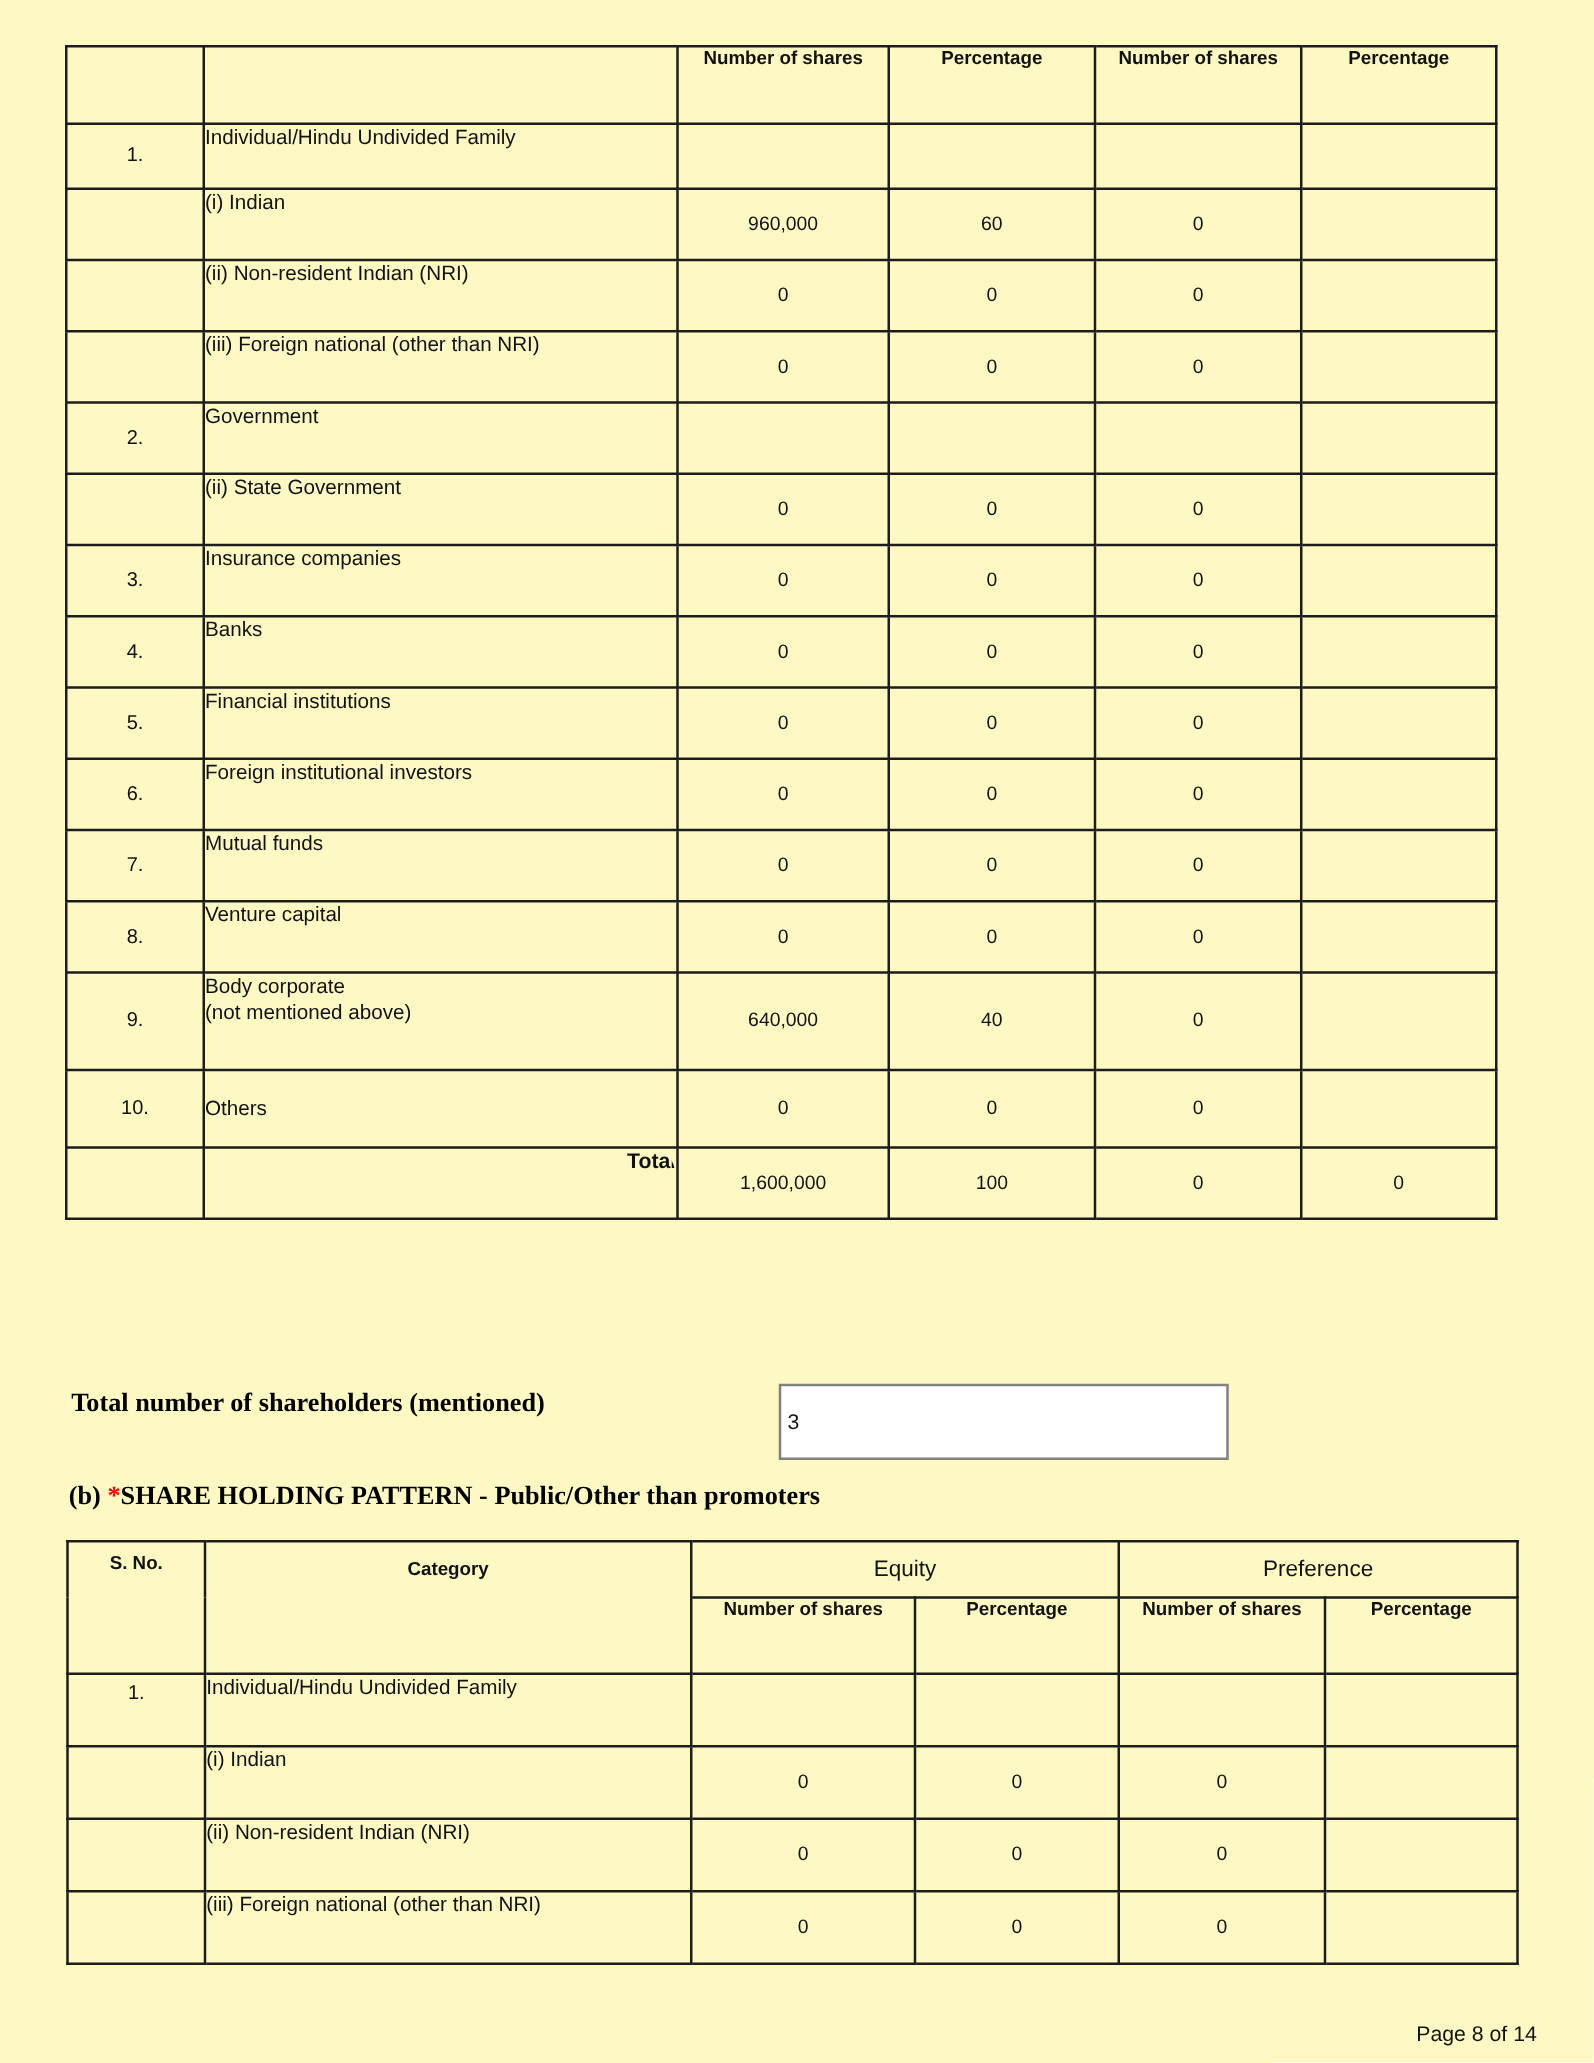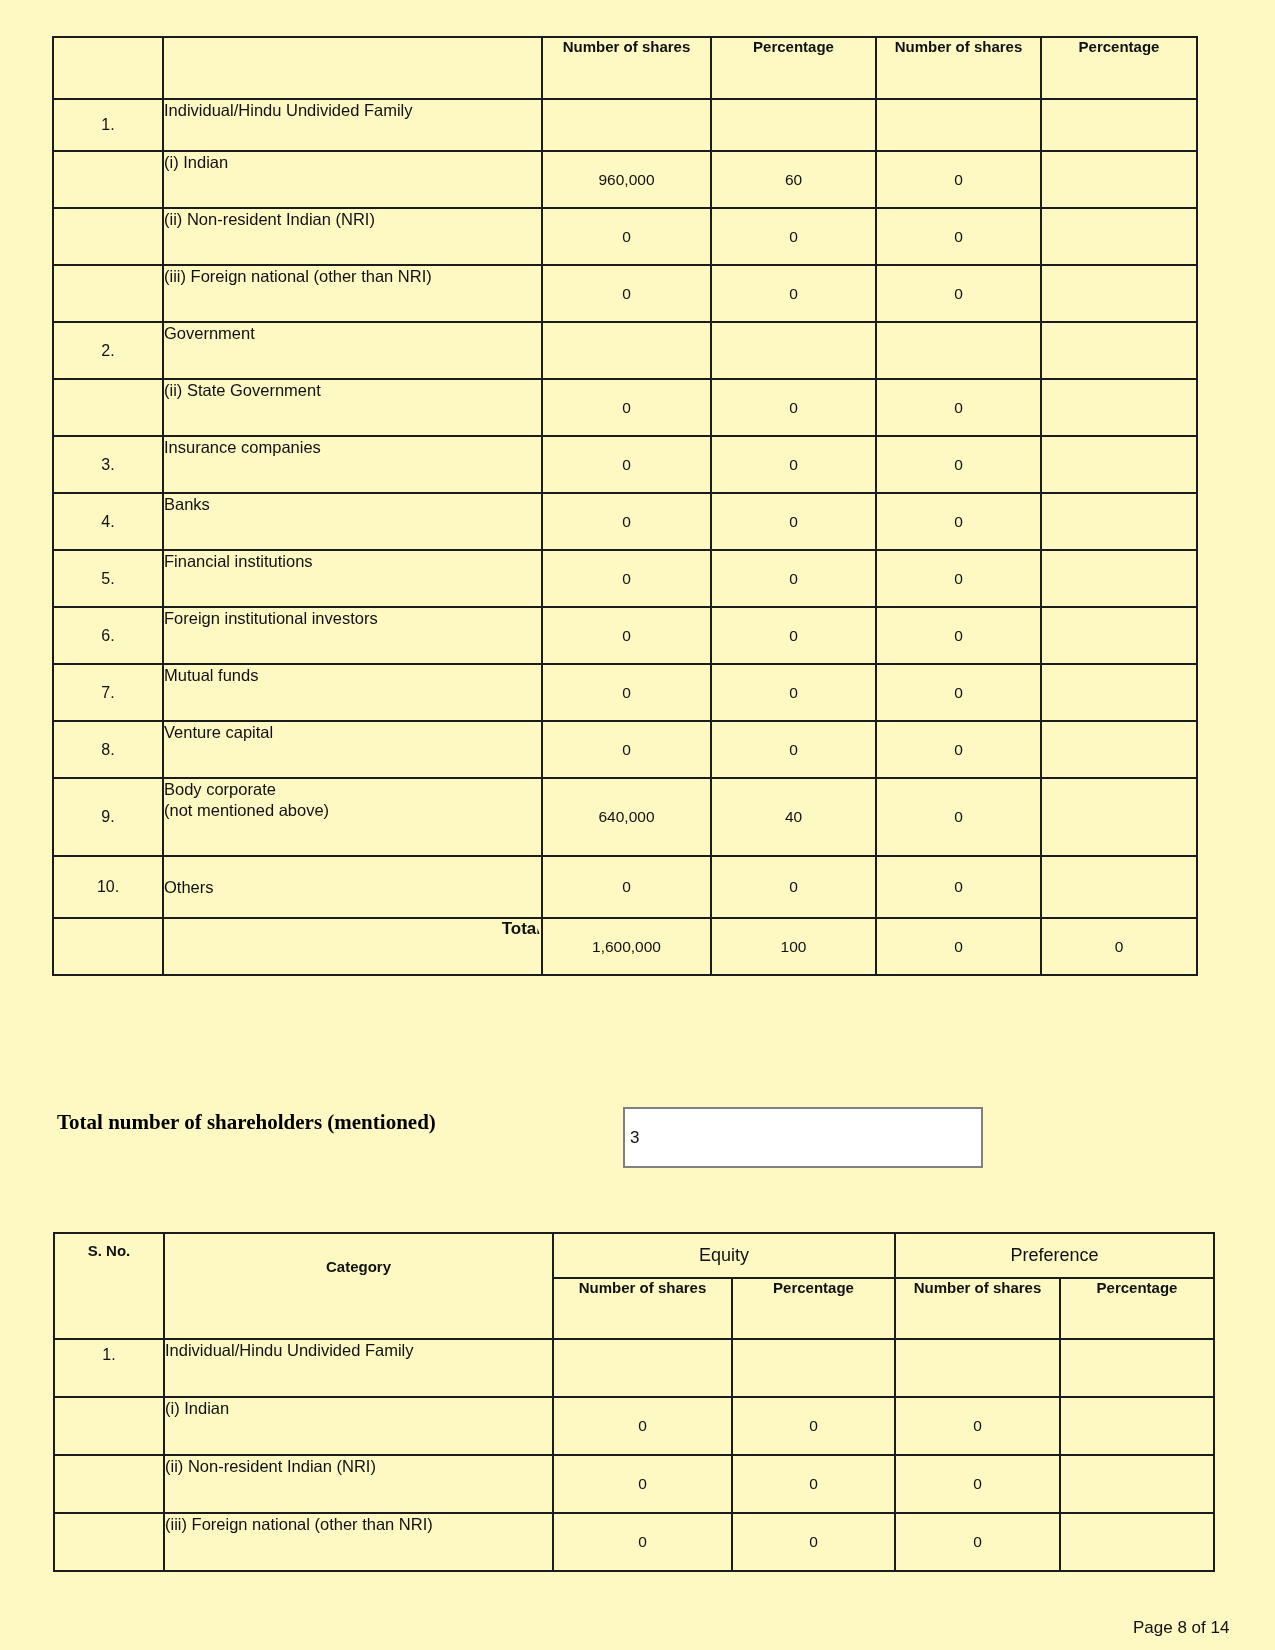--- a/index.html
+++ b/index.html
@@ -268,34 +268,35 @@
       <td class="val">100</td>
       <td class="val">0</td>
       <td class="val">0</td>
     </tr>
   </tbody>
     </table>
 
   <div class="shareholders-label">Total number of shareholders (mentioned)</div>
   <div class="shareholders-input">3</div>
 
+  <div class="section-b"><span>(b) </span><span class="star">*</span><span>SHARE HOLDING PATTERN - Public/Other than promoters</span></div>
 
   <table class="grid" id="table-public">
     <colgroup>
       <col style="width:110px">
         <col style="width:389px">
         <col style="width:179px">
       <col style="width:163px">
         <col style="width:165px">
         <col style="width:154px">
     </colgroup>
     <tbody>
         <tr class="rh-super">
       <th class="colhead" rowspan="2" style="vertical-align:top;padding-top:8px">S. No.</th>
-      <th class="colhead" rowspan="2" style="vertical-align:top;padding-top:24px">Category</th>
+      <th class="colhead" rowspan="2" style="vertical-align:top;padding-top:13px">Category</th>
       <th class="superhead" colspan="2">Equity</th>
       <th class="superhead" colspan="2">Preference</th>
     </tr>
     <tr class="rh-head">
       <th class="colhead">Number of shares</th>
       <th class="colhead">Percentage</th>
       <th class="colhead">Number of shares</th>
       <th class="colhead">Percentage</th>
     </tr>
     <tr class="rh-cat">

